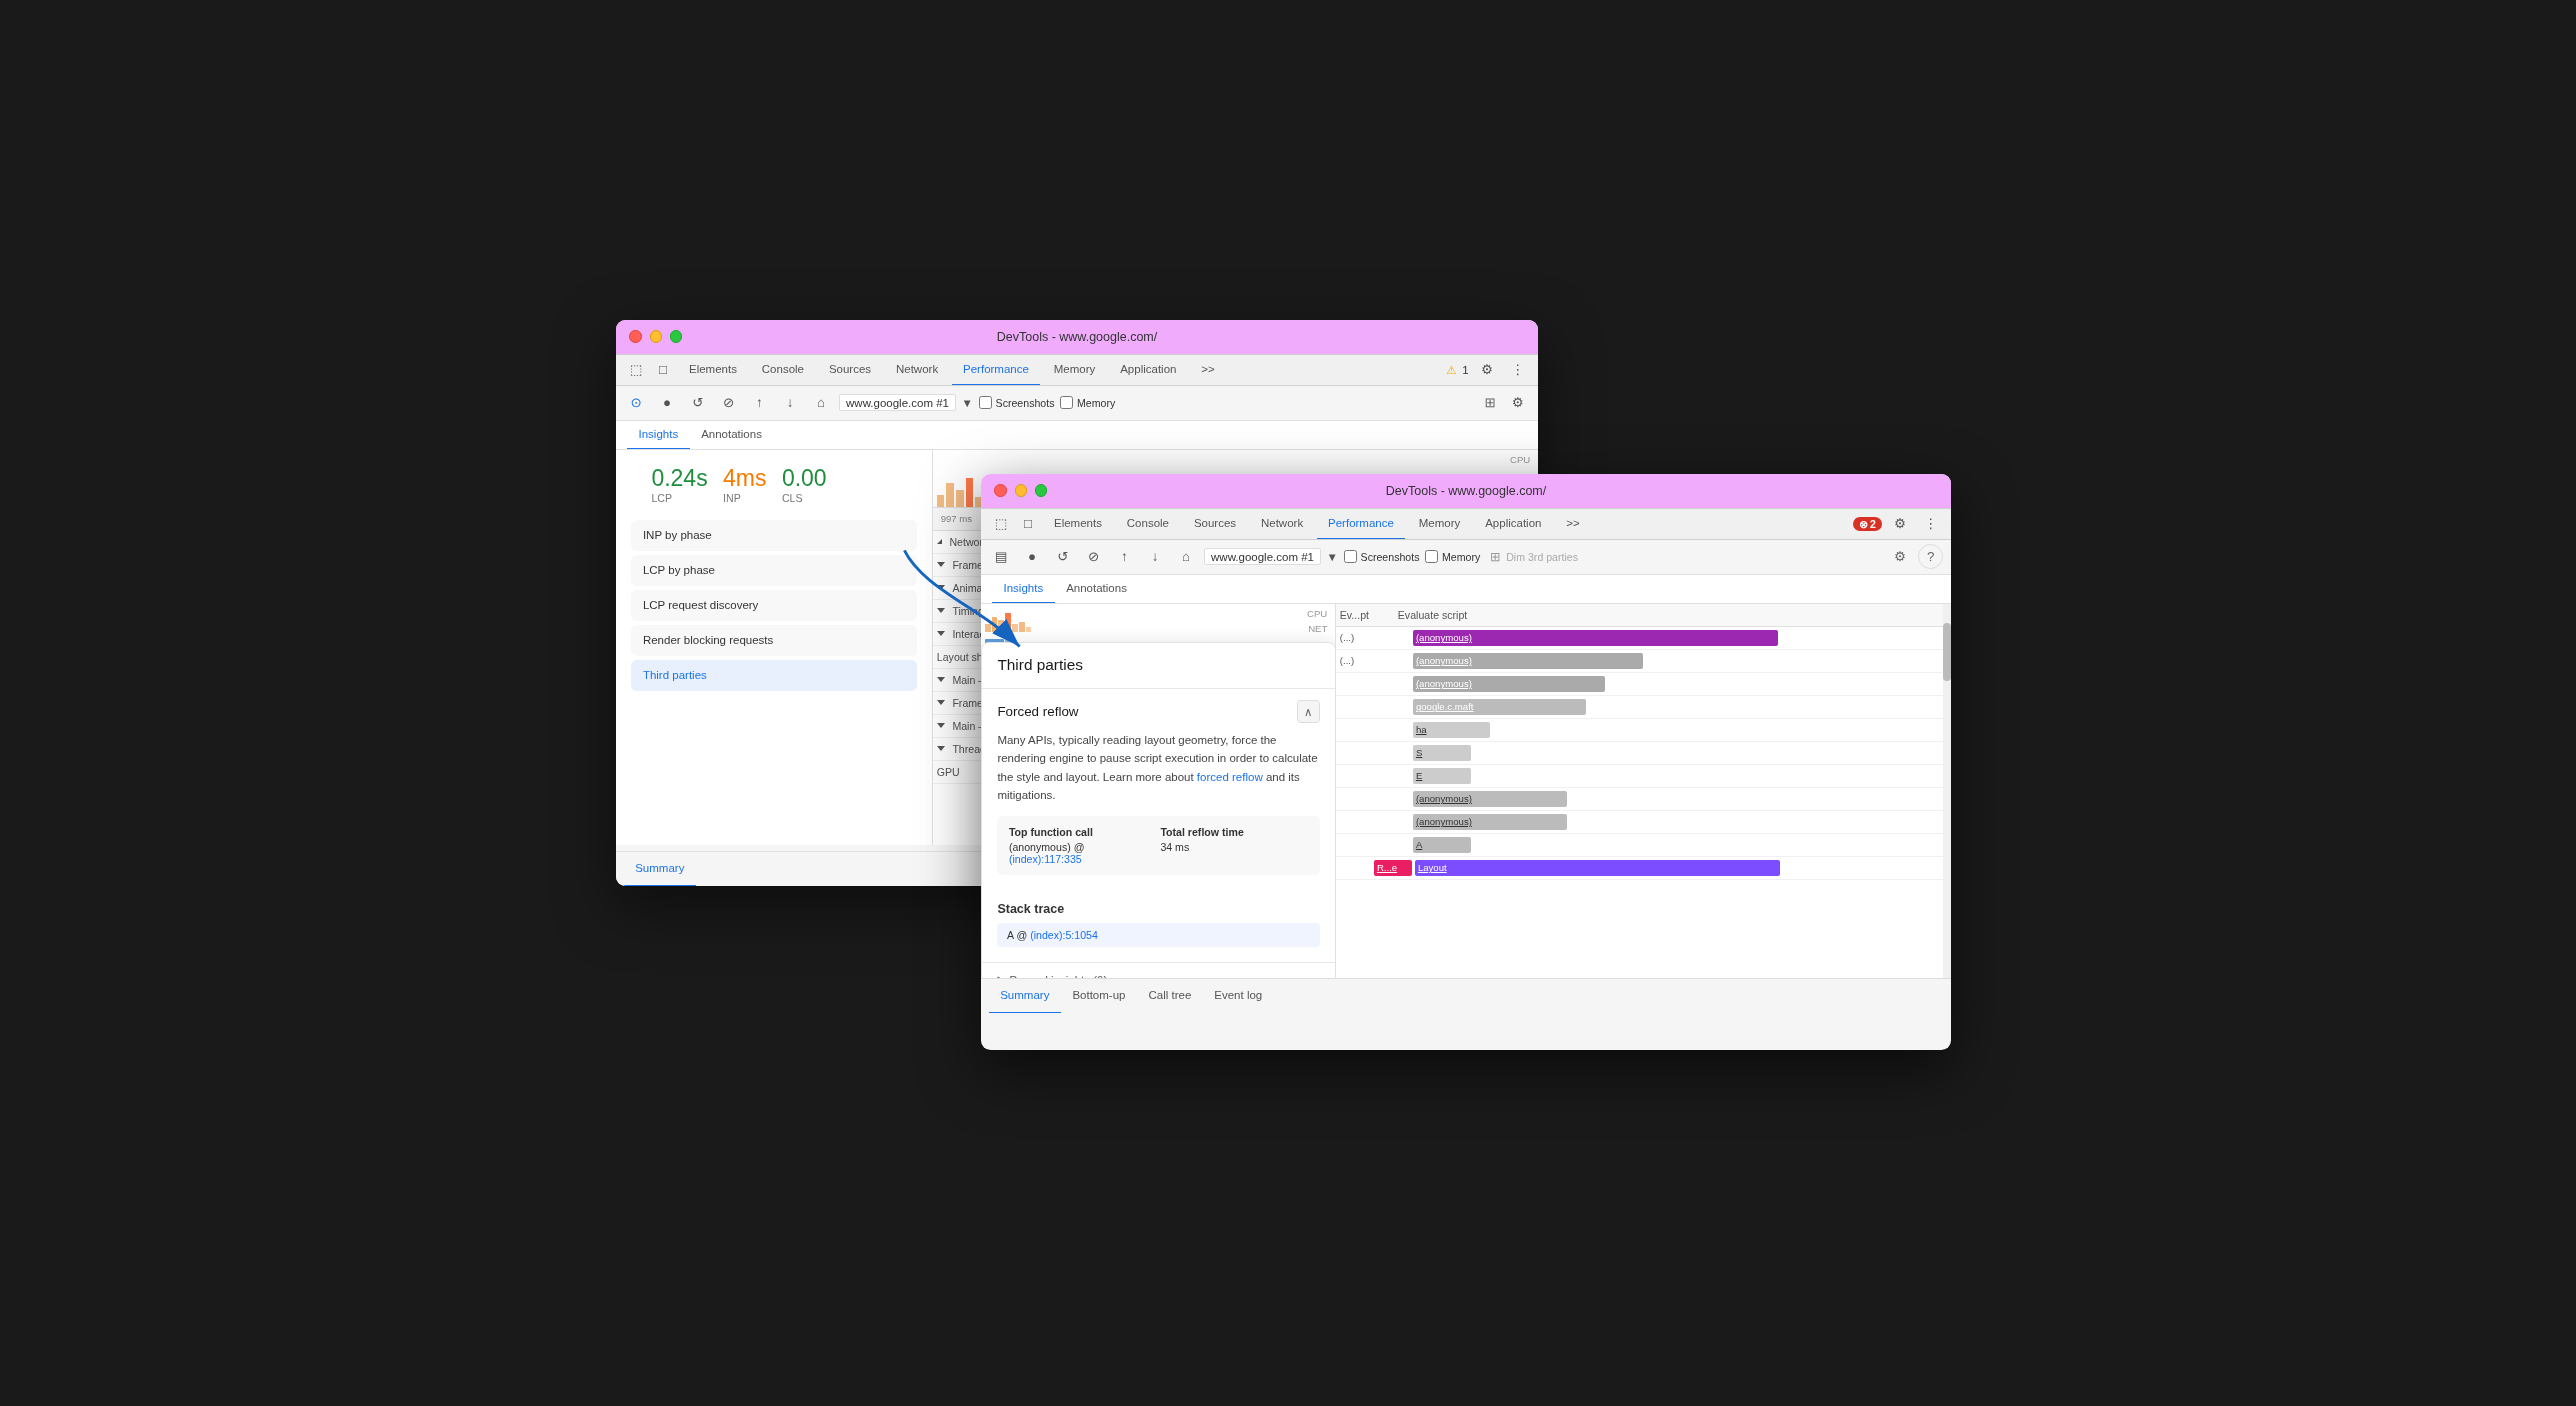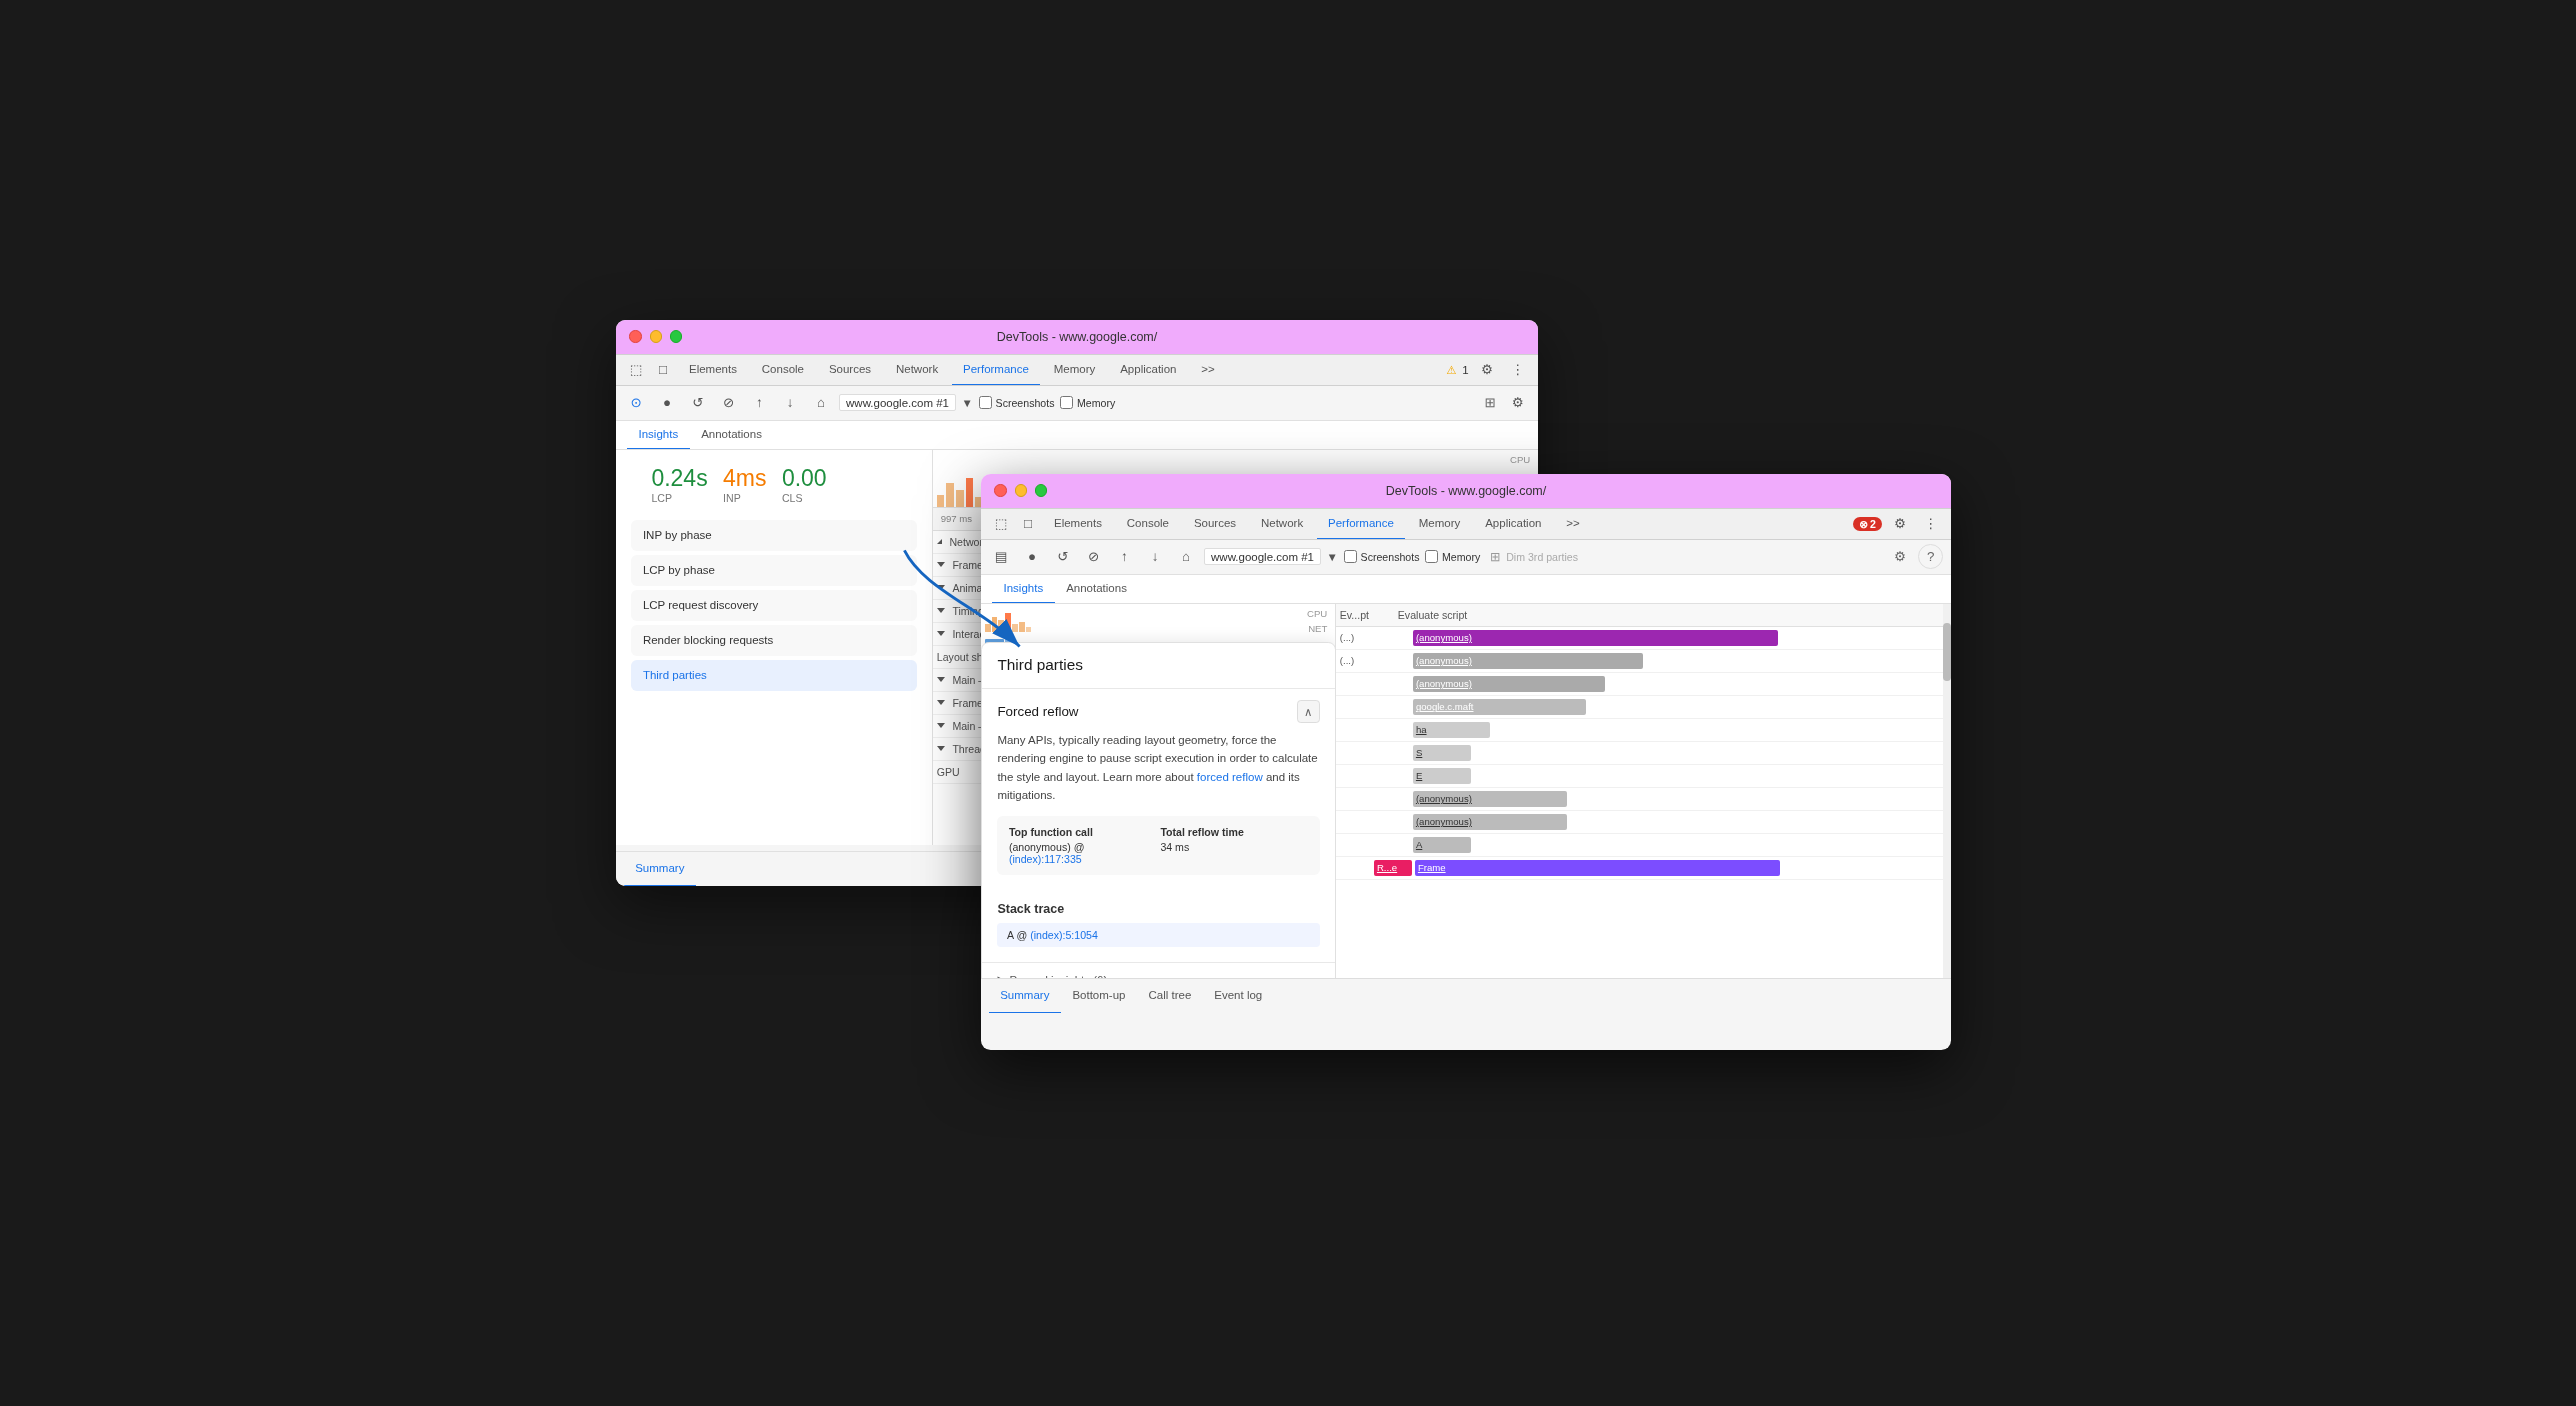--- a/index.html
+++ b/index.html
@@ -997,21 +997,21 @@
           </div>
 
           <div class="flame-row">
             <span class="flame-label"></span>
             <div class="flame-bar" style="left:77px; width:58px; background:#bbb; color:#333;">A</div>
           </div>
 
           <div class="flame-row">
             <span class="flame-label"></span>
             <div class="flame-bar" style="left:38px; width:38px; background:#e91e63;">R...e</div>
-            <div class="flame-bar" style="left:79px; width:365px; background:#7c4dff;">Frame</div>
+            <div class="flame-bar" style="left:79px; width:365px; background:#7c4dff;">Layout</div>
           </div>
         </div>
 
         <div class="scrollbar">
           <div class="scrollbar-thumb"></div>
         </div>
       </div>
     </div>
 
     <div class="bottom-tabs">

